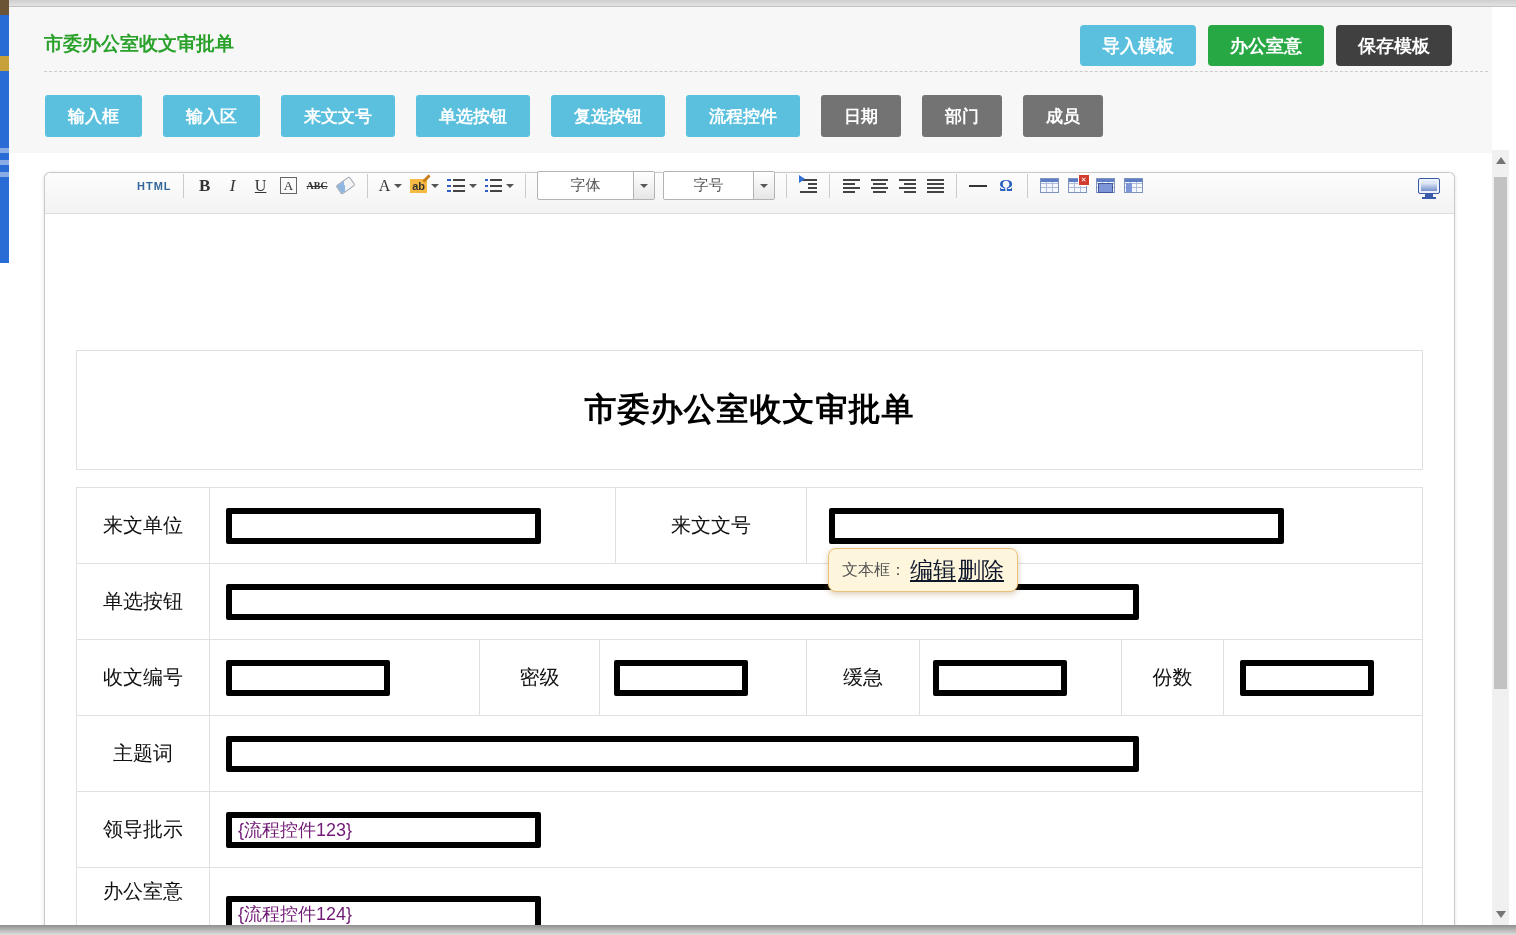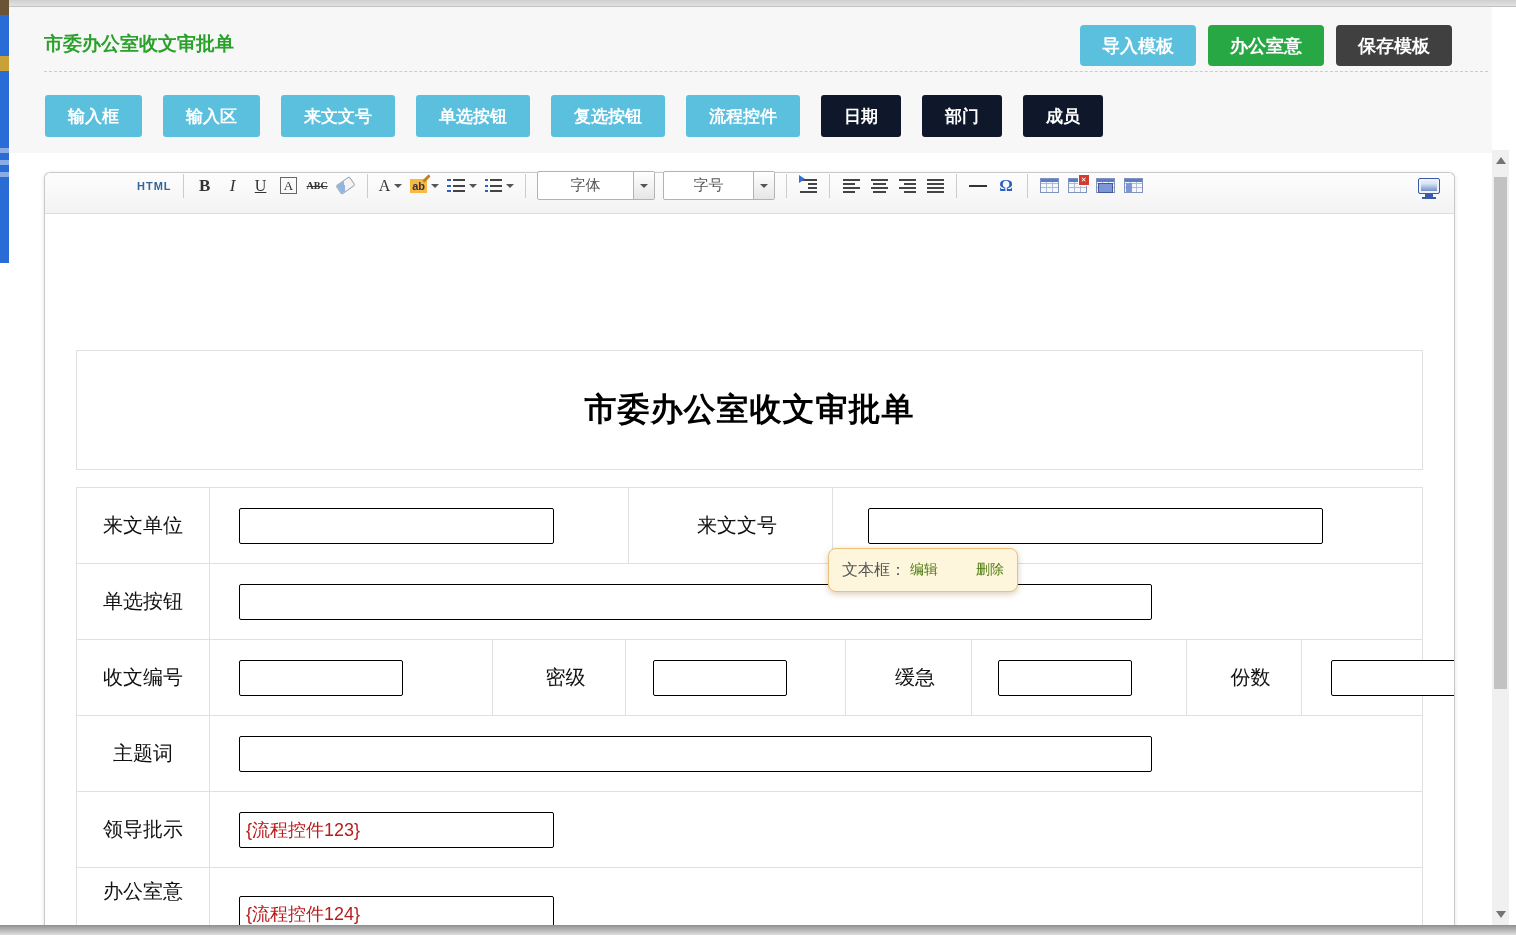--- a/index.html
+++ b/index.html
@@ -24,21 +24,21 @@
   .hbtn { height:41px; line-height:41px; padding:0 22px; border:none; border-radius:4px;
           font:bold 18px "Liberation Serif", serif; color:#fff; cursor:pointer; }
   .hbtn.import { background:#5bc0de; }
   .hbtn.preview { background:#28a745; }
   .hbtn.save { background:#404040; }
   .dashed-divider { position:absolute; left:35px; right:4px; top:64px; border-top:1px dashed #ccc; }
   .widget-row { position:absolute; left:36px; top:88px; display:flex; gap:21px; }
   .wbtn { height:42px; line-height:42px; padding:4px 23px; border:none; border-radius:3px;
           font:bold 17px "Liberation Serif", serif; color:#fff; cursor:pointer;text-align:right; }
   .wbtn.light { background:#5bc0de; }
-  .wbtn.dark { background:#0f172a; }
+  .wbtn.dark { background:#737373; }
 
   
   .editor { position:absolute; left:44px; top:172px; width:1411px; height:763px;
             border:1px solid #c9c9c9; border-bottom:none; border-radius:6px 6px 0 0;
             background:#fff; box-shadow:0 1px 4px rgba(0,0,0,0.12); }
   .etoolbar { height:41px; border-bottom:1px solid #ddd; border-radius:6px 6px 0 0;
               background:linear-gradient(#fdfdfd,#f3f3f3);
               display:flex; align-items:center; padding:0 10px 15px 92px; gap:8px; }
   .tsep { width:1px; height:24px; background:#ccc; margin:0 3px; flex:none; }
   .tbtn { display:flex; align-items:center; justify-content:center; min-width:20px; height:28px;
@@ -92,36 +92,36 @@
              background:linear-gradient(#dfe8f7 30%,#5b79c0); box-shadow:inset 0 0 0 2px #eef3fb; margin-right:4px; }
   .monitor::after { content:""; position:absolute; left:6px; bottom:-4px; width:8px; height:3px; background:#3a5ba9; }
   .monitor::before { content:""; position:absolute; left:3px; bottom:-6px; width:14px; height:2px; background:#3a5ba9; }
 
   
   .econtent { position:relative; height:721px; background:#fff; overflow:hidden; }
   .doc-title-box { position:absolute; left:31px; top:136px; width:1347px; height:120px;
                    border:1px solid #e0e0e0; display:flex; align-items:center; justify-content:center; }
   .doc-title { font-weight:bold; font-size:32px; color:#000; letter-spacing:1px; }
   .doc-table { position:absolute; left:31px; top:273px; width:1347px; border:1px solid #e0e0e0; border-bottom:none; }
-  .trow { display:flex; height:76px; border-bottom:1px solid #e0e0e0;gap:13px; }
+  .trow { display:flex; height:76px; border-bottom:1px solid #e0e0e0; }
   .trow.last { height:69px; border-bottom:none; }
   .tcell { border-right:1px solid #e0e0e0; display:flex; align-items:center; flex:none; }
   .tcell.grow { flex:1; border-right:none; }
   .tcell.label { justify-content:center; font-size:20px; color:#111; }
   .tcell.label-top { align-items:flex-start; padding-top:10px; }
-  .ibox { height:36px; border:1px solid #000000; border-radius:2px; background:#fff;
-          font-size:18px; color:#b91c1c; padding:0 6px; outline:none; }
+  .ibox { height:36px; border:6px solid #000000; border-radius:2px; background:#fff;
+          font-size:18px; color:#701a75; padding:0 6px; outline:none; }
 
   
   .tooltip { position:absolute; left:828px; top:548px; width:190px; height:44px; z-index:40;
              background:#fdf5dc; border:1px solid #ecc079; border-radius:8px;
              box-shadow:0 2px 6px rgba(150,110,40,0.35);
              display:flex; align-items:center; padding:0 13px; font-family:"Liberation Serif", serif; }
   .t-prefix { font-size:16px; color:#555; margin-right:4px; white-space:nowrap; }
-  .t-link { font-size:14px; color:#4d7c0f; cursor:pointer; white-space:nowrap; }
+  .t-link { font-size:23px; color:#0f172a; text-decoration:underline; cursor:pointer; white-space:nowrap; }
   .t-link.del { margin-left:auto;text-align:right; }
 
   
   .scroll-track { position:absolute; left:1492px; top:150px; width:17px; height:775px; background:#f0f0f0; }
   .scroll-up, .scroll-down { position:absolute; left:4px; width:0; height:0; cursor:pointer; }
   .scroll-up { top:7px; border-left:5px solid transparent; border-right:5px solid transparent; border-bottom:7px solid #757575; }
   .scroll-down { bottom:7px; border-left:5px solid transparent; border-right:5px solid transparent; border-top:7px solid #757575; }
   .scroll-thumb { position:absolute; left:2px; top:27px; width:13px; height:512px; background:#c2c2c2; cursor:pointer; }
 </style>
 </head>

